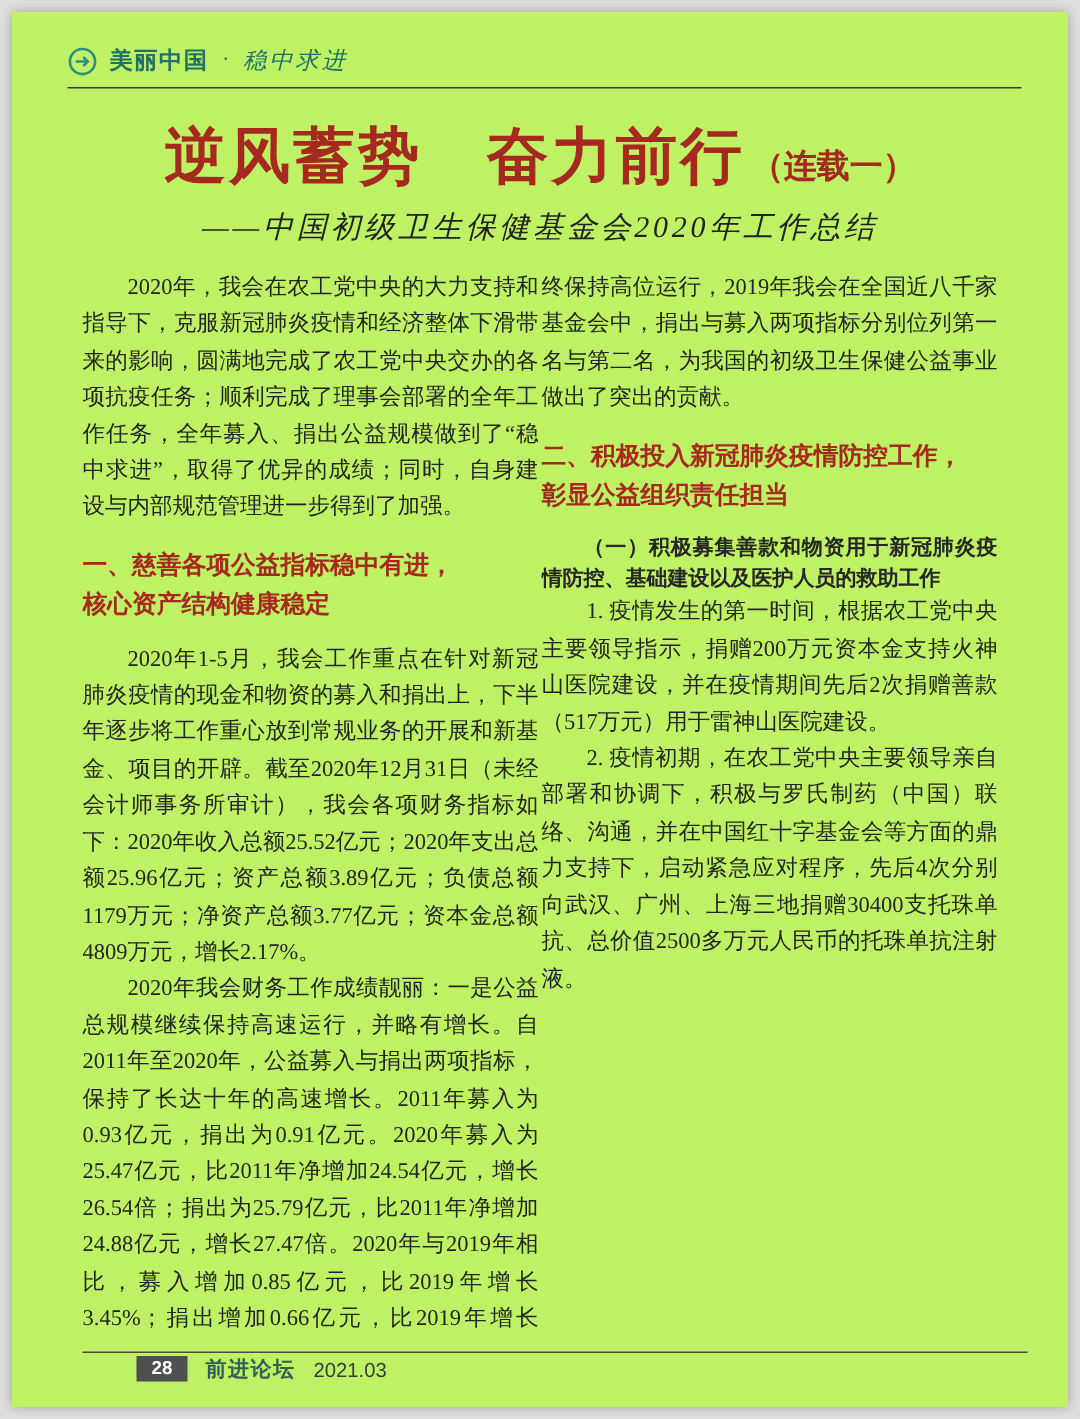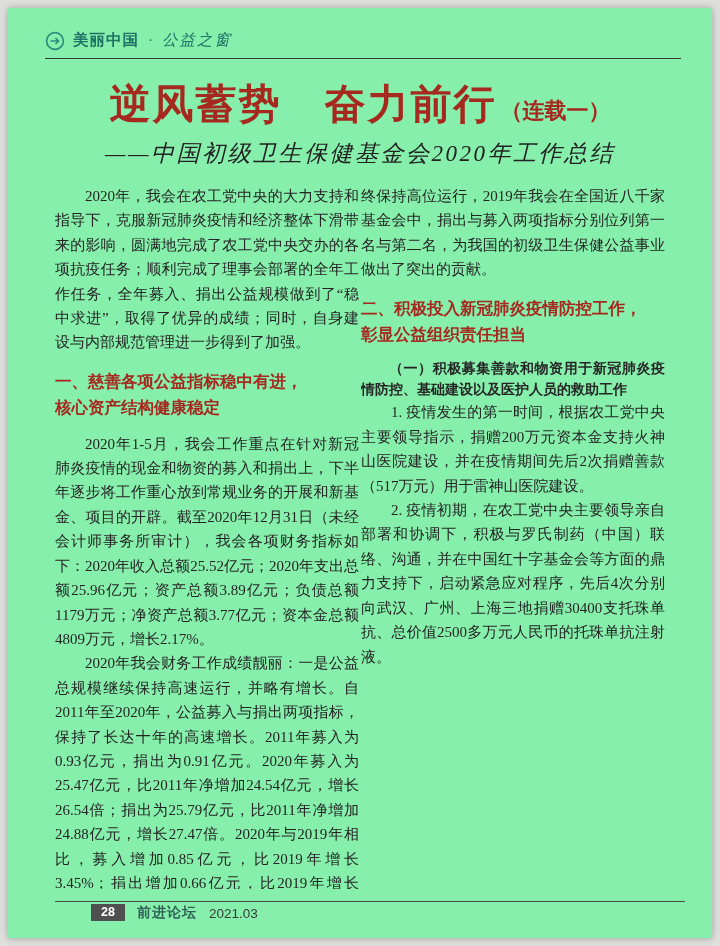--- a/index.html
+++ b/index.html
@@ -1,38 +1,38 @@
 <!DOCTYPE html>
 <html><head>
 <meta charset="utf-8">
 <style>
   * { margin:0; padding:0; box-sizing:border-box; }
   html,body { width:720px; height:946px; }
   body { background:#dededc; font-family:"Liberation Serif","DejaVu Serif",serif; }
   .canvas { position:relative; width:720px; height:946px; overflow:hidden; }
   .page {
     position:absolute; left:8px; top:8px; width:704px; height:930px;
-    background:#86efac; box-shadow:0 0 7px rgba(0,0,0,.28);
+    background:#bef264; box-shadow:0 0 7px rgba(0,0,0,.28);
     padding:20px 47px 16px 47px;
     display:flex; flex-direction:column; overflow:hidden;
   }
   
   .hdr { display:flex; align-items:center; gap:8px; margin:2px -16px 0 -10px;
          padding-bottom:7px; border-bottom:1.6px solid #3a3a3a; }
   .hdr-icon { width:20px; height:20px; flex:0 0 auto; display:inline-block; }
   .hdr-channel { font-family:"Liberation Sans",sans-serif; font-weight:bold;
                  font-size:15.5px; color:#1f7264; letter-spacing:1px; }
   .hdr-sep { color:#1f7264; font-size:15px; margin:0 1px; }
   .hdr-column { font-style:italic; font-size:15.5px; color:#1f7264; letter-spacing:2px; }
   
   .title { text-align:center; margin-top:24px; font-family:"Liberation Sans",sans-serif;
            font-weight:bold; color:#a6291f; line-height:1.05; white-space:nowrap; }
   .title-main { font-size:41px; letter-spacing:2px; }
   .title-serial { font-size:22px; margin-left:4px; }
-  .subtitle { text-align:center; margin-top:12px; font-style:italic; font-size:23px;
+  .subtitle { text-align:center; margin-top:12px; font-style:italic; font-size:20px;
               color:#222; letter-spacing:2.5px; }
   
   .columns { flex:1 1 auto; display:flex; gap:2px; margin-top:15px; overflow:hidden; }
   .col { flex:1 1 0; overflow:hidden; }
   .para { font-size:15px; line-height:24.4px; color:#242424; text-align:justify;
           text-indent:2em; }
   .para.noindent { text-indent:0; }
   .section-heading { font-family:"Liberation Sans",sans-serif; font-weight:bold;
           font-size:16.5px; line-height:1.6; color:#a6291f; text-align:left;
           margin:13px 0 11px 0; }
@@ -57,21 +57,21 @@
 
     <div class="hdr">
       <span class="hdr-icon">
         <svg viewBox="0 0 20 20" width="20" height="20">
           <circle cx="10" cy="10" r="8.4" fill="none" stroke="#2e8d7e" stroke-width="1.7"></circle>
           <path d="M5.5 10 H13 M10.5 7 l3 3 -3 3" fill="none" stroke="#2e8d7e" stroke-width="1.7"></path>
         </svg>
       </span>
       <span class="hdr-channel">美丽中国</span>
       <span class="hdr-sep">·</span>
-      <span class="hdr-column">公益之窗</span>
+      <span class="hdr-column">稳中求进</span>
     </div>
 
     <div class="title">
       <span class="title-main">逆风蓄势　奋力前行</span><span class="title-serial">（连载一）</span>
     </div>
     <div class="subtitle">——中国初级卫生保健基金会2020年工作总结</div>
 
     <div class="columns">
       <div class="col" id="col-left">
           <p class="para">2020年，我会在农工党中央的大力支持和指导下，克服新冠肺炎疫情和经济整体下滑带来的影响，圆满地完成了农工党中央交办的各项抗疫任务；顺利完成了理事会部署的全年工作任务，全年募入、捐出公益规模做到了“稳中求进”，取得了优异的成绩；同时，自身建设与内部规范管理进一步得到了加强。</p>

